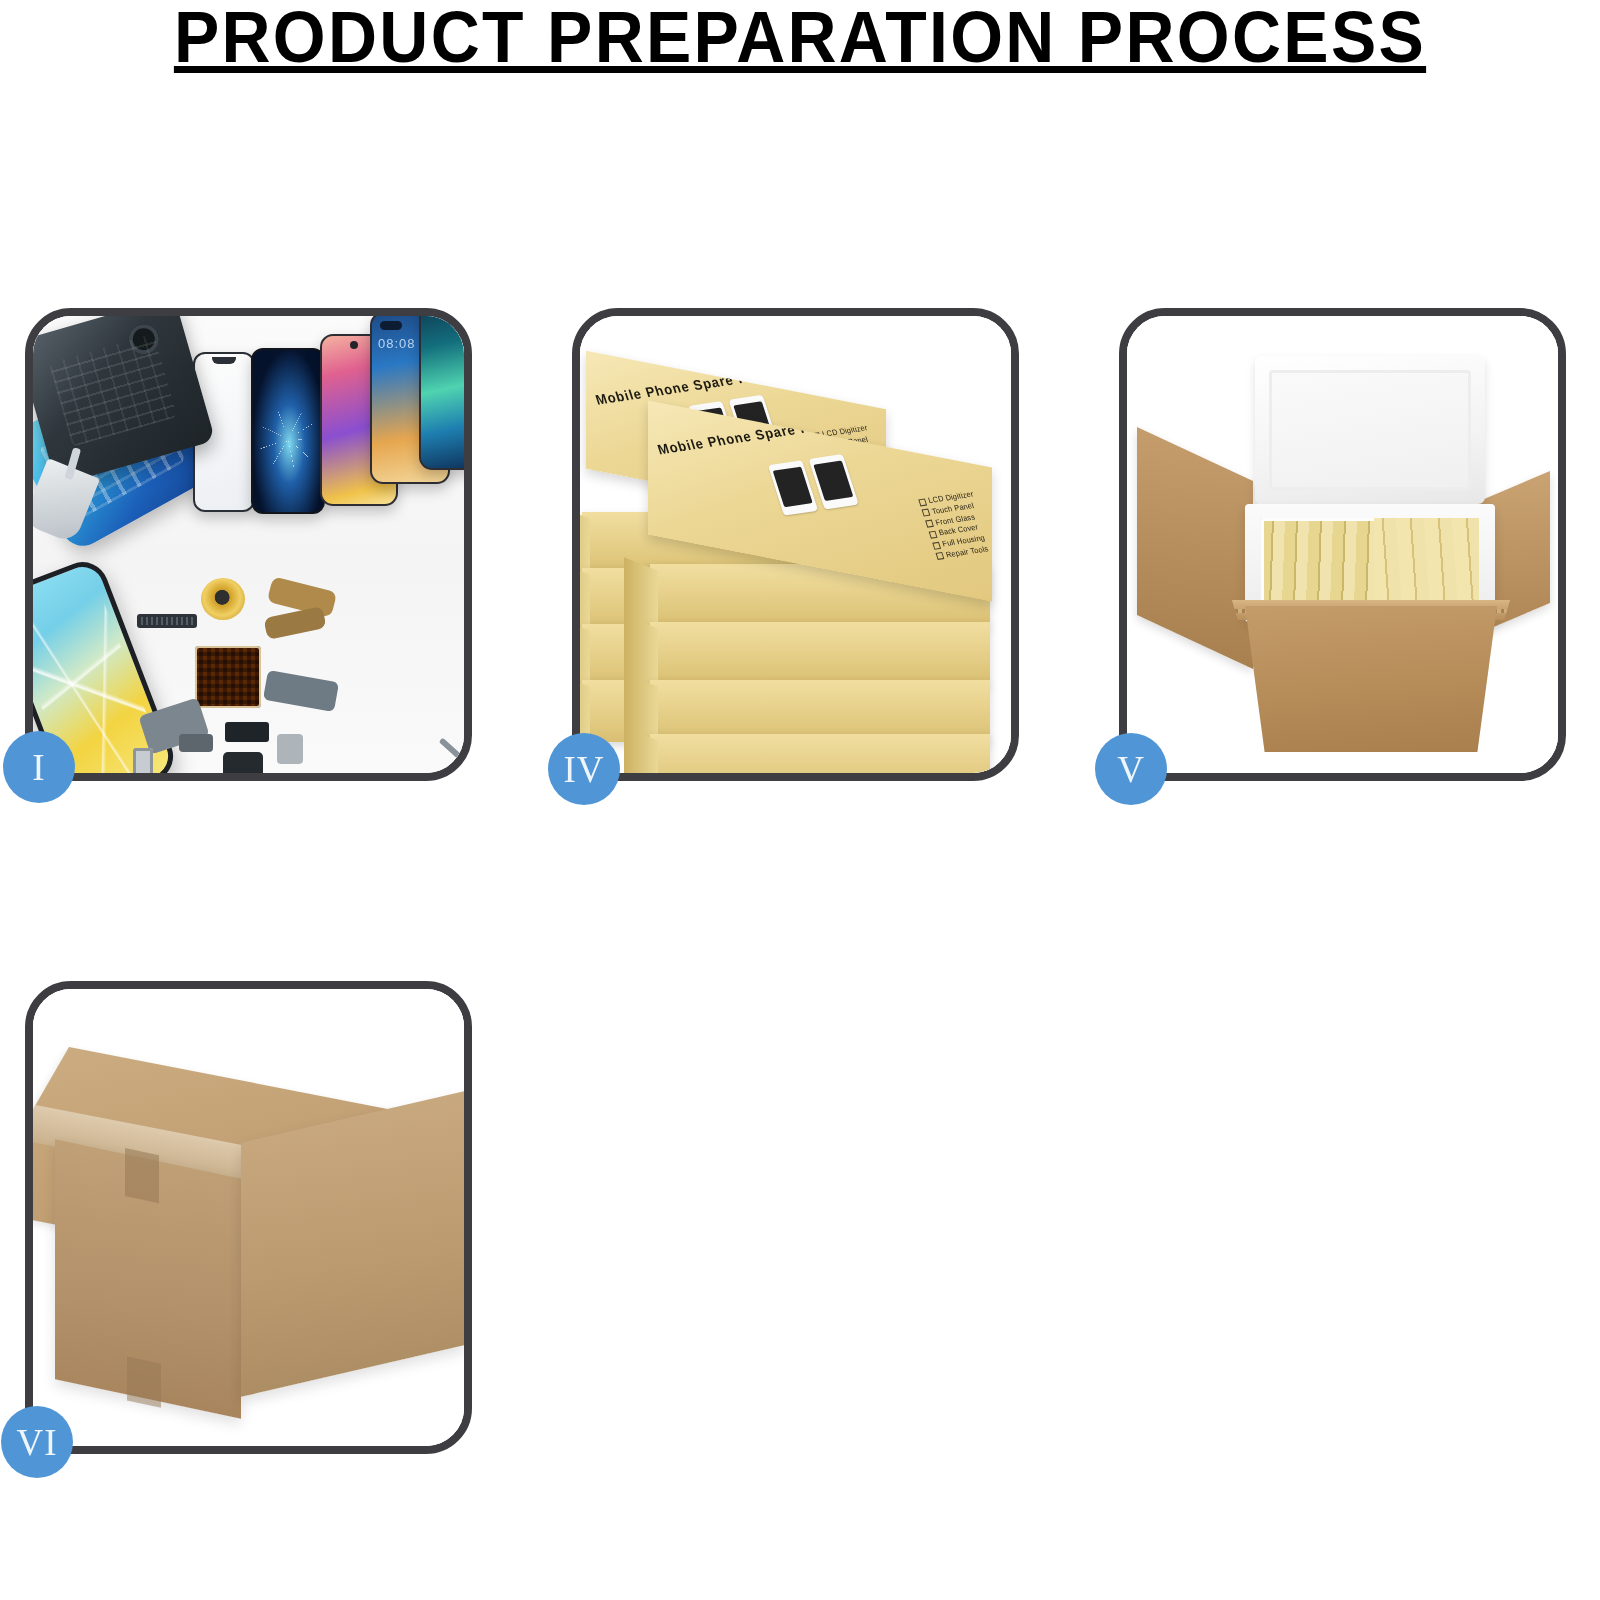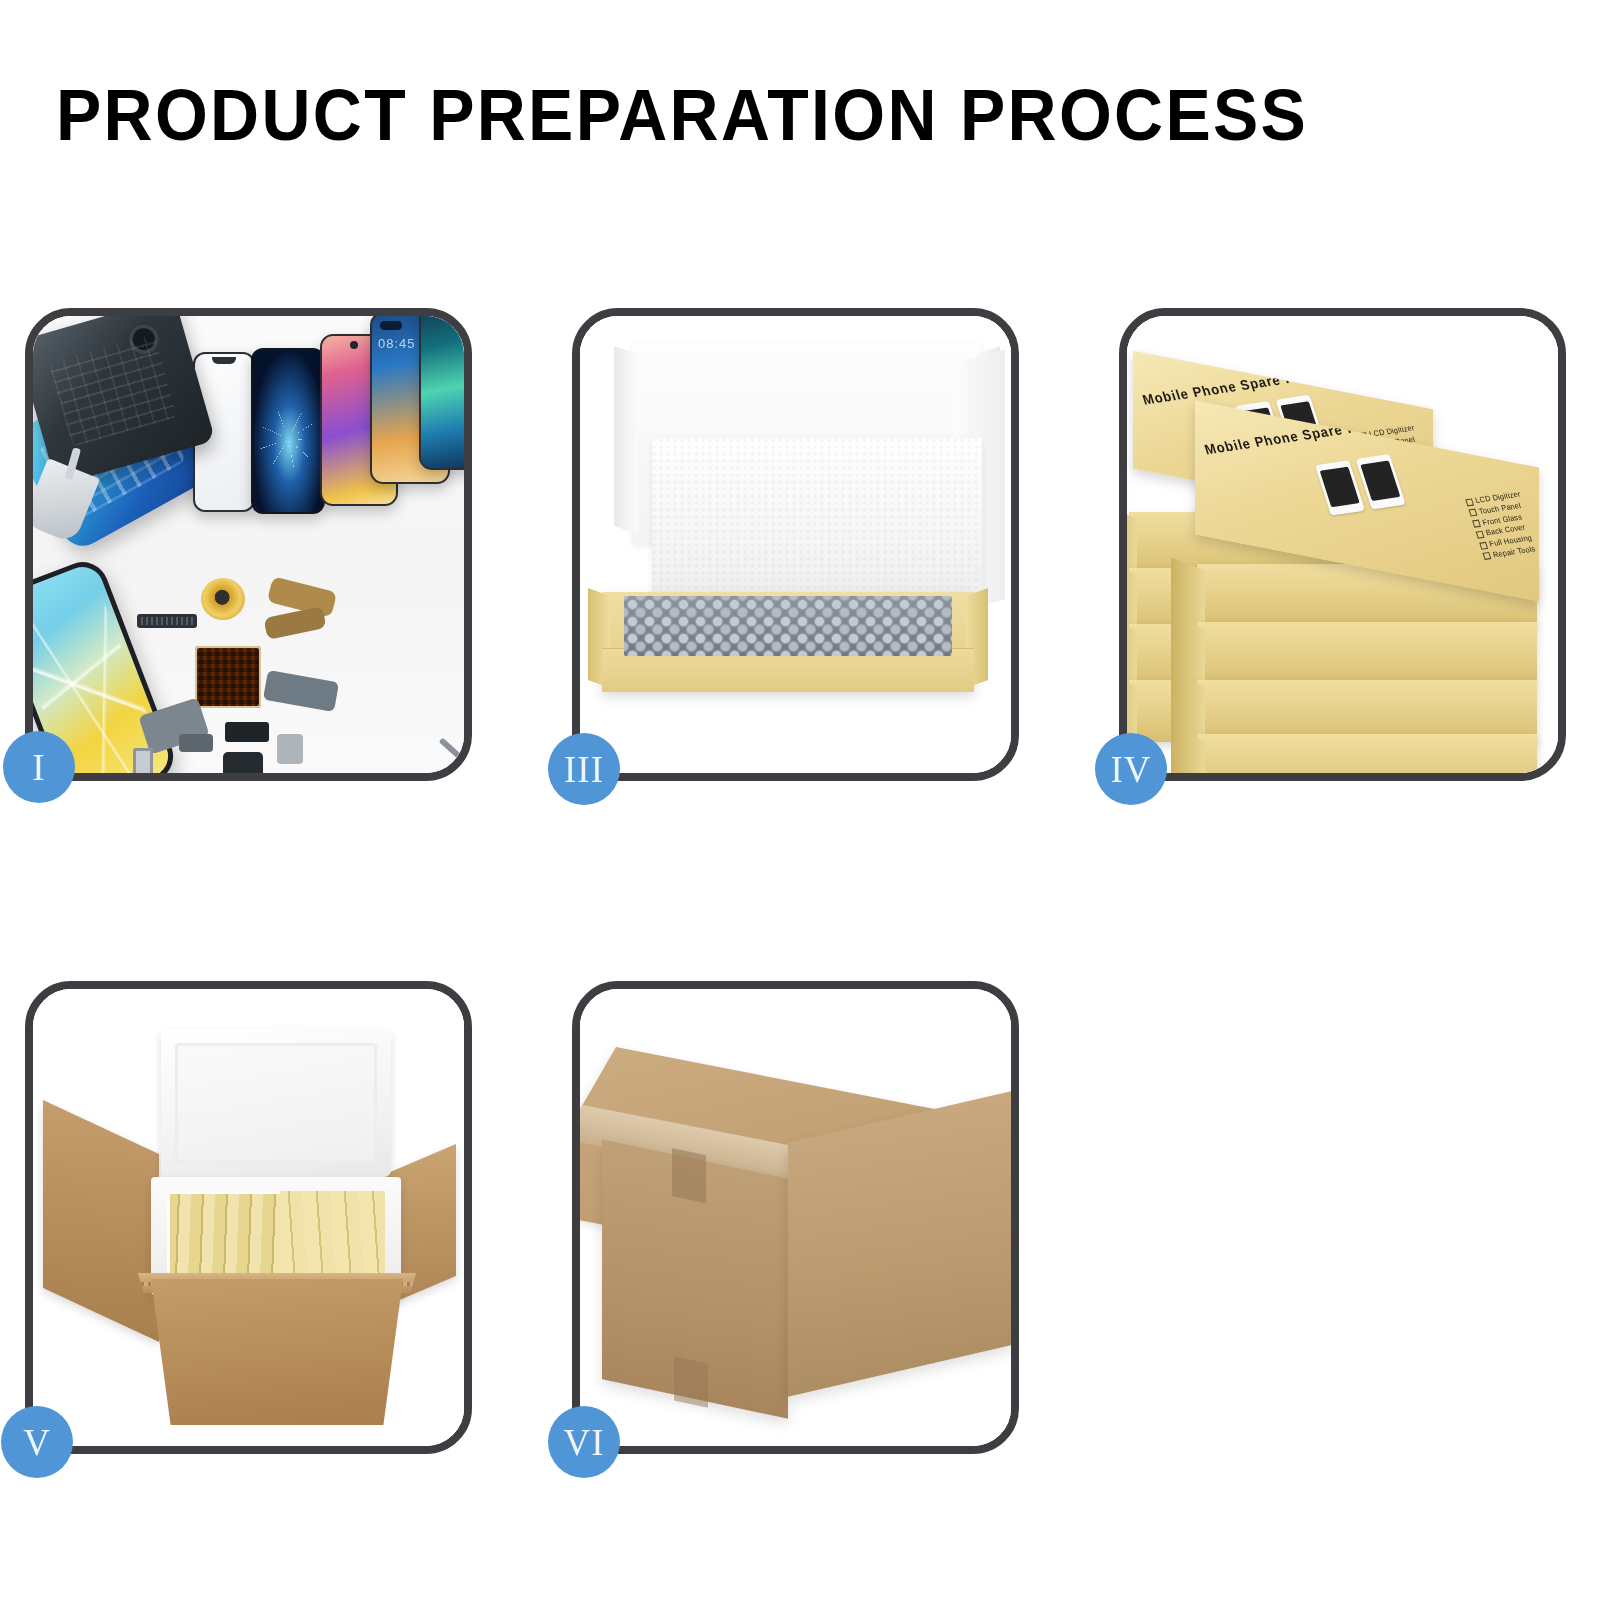--- a/index.html
+++ b/index.html
@@ -3,21 +3,21 @@
 <meta charset="utf-8">
 <style>
   * { margin:0; padding:0; box-sizing:border-box; }
   html,body{ width:1600px; height:1600px; background:#ffffff; }
   body{
     font-family:"Liberation Sans", sans-serif;
     position:relative; overflow:hidden;
   }
 
   
-  .header{ width:100%; padding-top:78px; text-align:left; }
+  .header{ width:100%; text-align:center;text-decoration:underline; }
   .page-title{
     font-family:"Liberation Sans", sans-serif;
     font-size:73px; font-weight:700; letter-spacing:2.5px;
     color:#000; line-height:1.0;
     transform:scaleX(0.93); transform-origin:center;
     white-space:nowrap;
   }
   .page-subtitle{
     font-family:"Liberation Sans", sans-serif;
     font-size:32px; font-weight:400; color:#111;
@@ -483,21 +483,21 @@
     <div class="panel-photo">
       <div class="p1-bg"></div>
       <div class="ph ph-adh"></div>
       <div class="ph ph-glass"></div>
       <div class="ph ph-lcd">
         <div class="crackline"></div>
       </div>
       <div class="ph ph-purple"></div>
       <div class="ph ph-blue">
         <div class="notch"></div>
-        <div class="clock">08:45</div>
+        <div class="clock">08:08</div>
       </div>
       <div class="ph ph-teal">
         
       </div>
       <div class="ph ph-broken">
         <div class="sb"></div>
       </div>
       <div class="ph-board">
         <div class="cam"></div>
       </div>
@@ -514,35 +514,20 @@
       <div class="sp sp-spk"></div>
       <div class="sp sp-sq"></div>
       <div class="sp-tweez"></div>
       <div class="sp sp-scr1"></div>
       <div class="sp sp-scr2"></div>
     </div>
     <div class="badge b1">I</div>
   </div>
 
 
-  <div class="panel">
-    <div class="panel-photo">
-      <div class="p3-bg"></div>
-      <div class="m3-lidback"></div>
-      <div class="m3-right"></div>
-      <div class="m3-foam"></div>
-      <div class="m3-tray">
-        <div class="lwing"></div>
-        <div class="rwing"></div>
-        <div class="front"></div>
-      </div>
-      <div class="m3-bubbles"></div>
-    </div>
-    <div class="badge">III</div>
-  </div>
 
   <div class="panel">
     <div class="panel-photo">
       <div class="p4-bg"></div>
       <div class="gold-stack">
 
         <div class="gbox" style="left:2px;  top:196px;">
             <span class="side"></span>
           </div>
         <div class="gbox" style="left:2px;  top:252px;">

